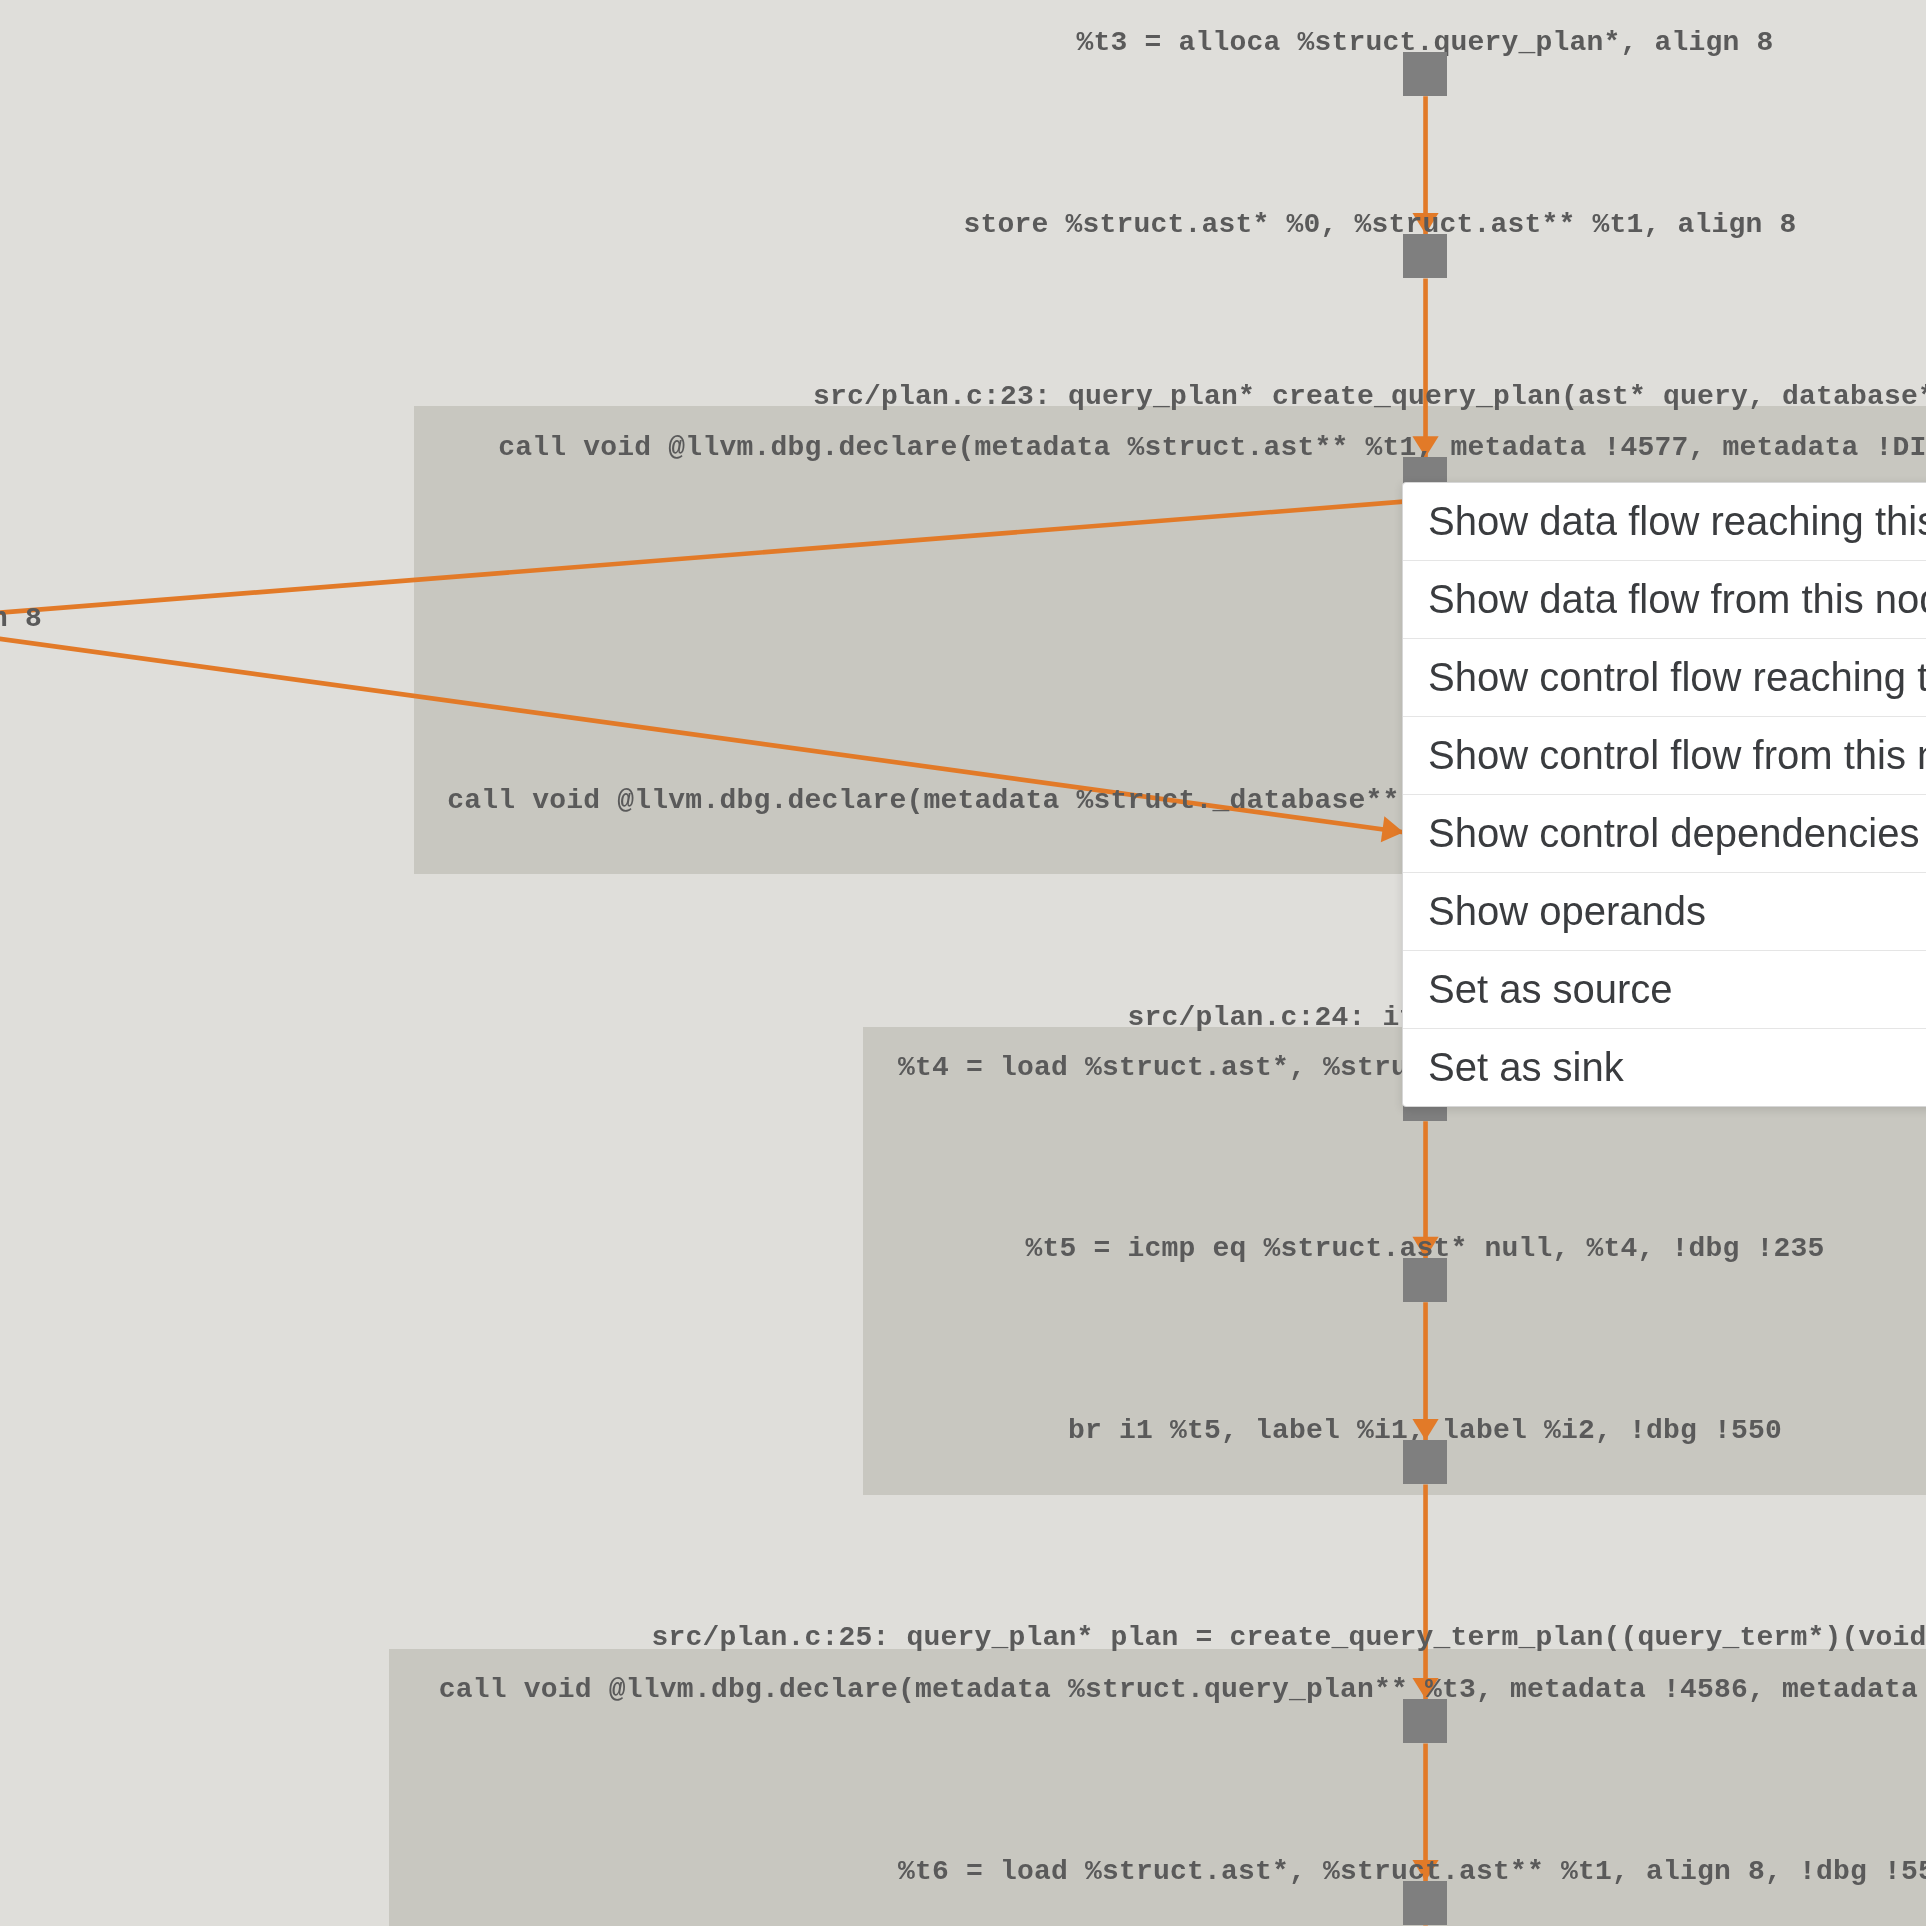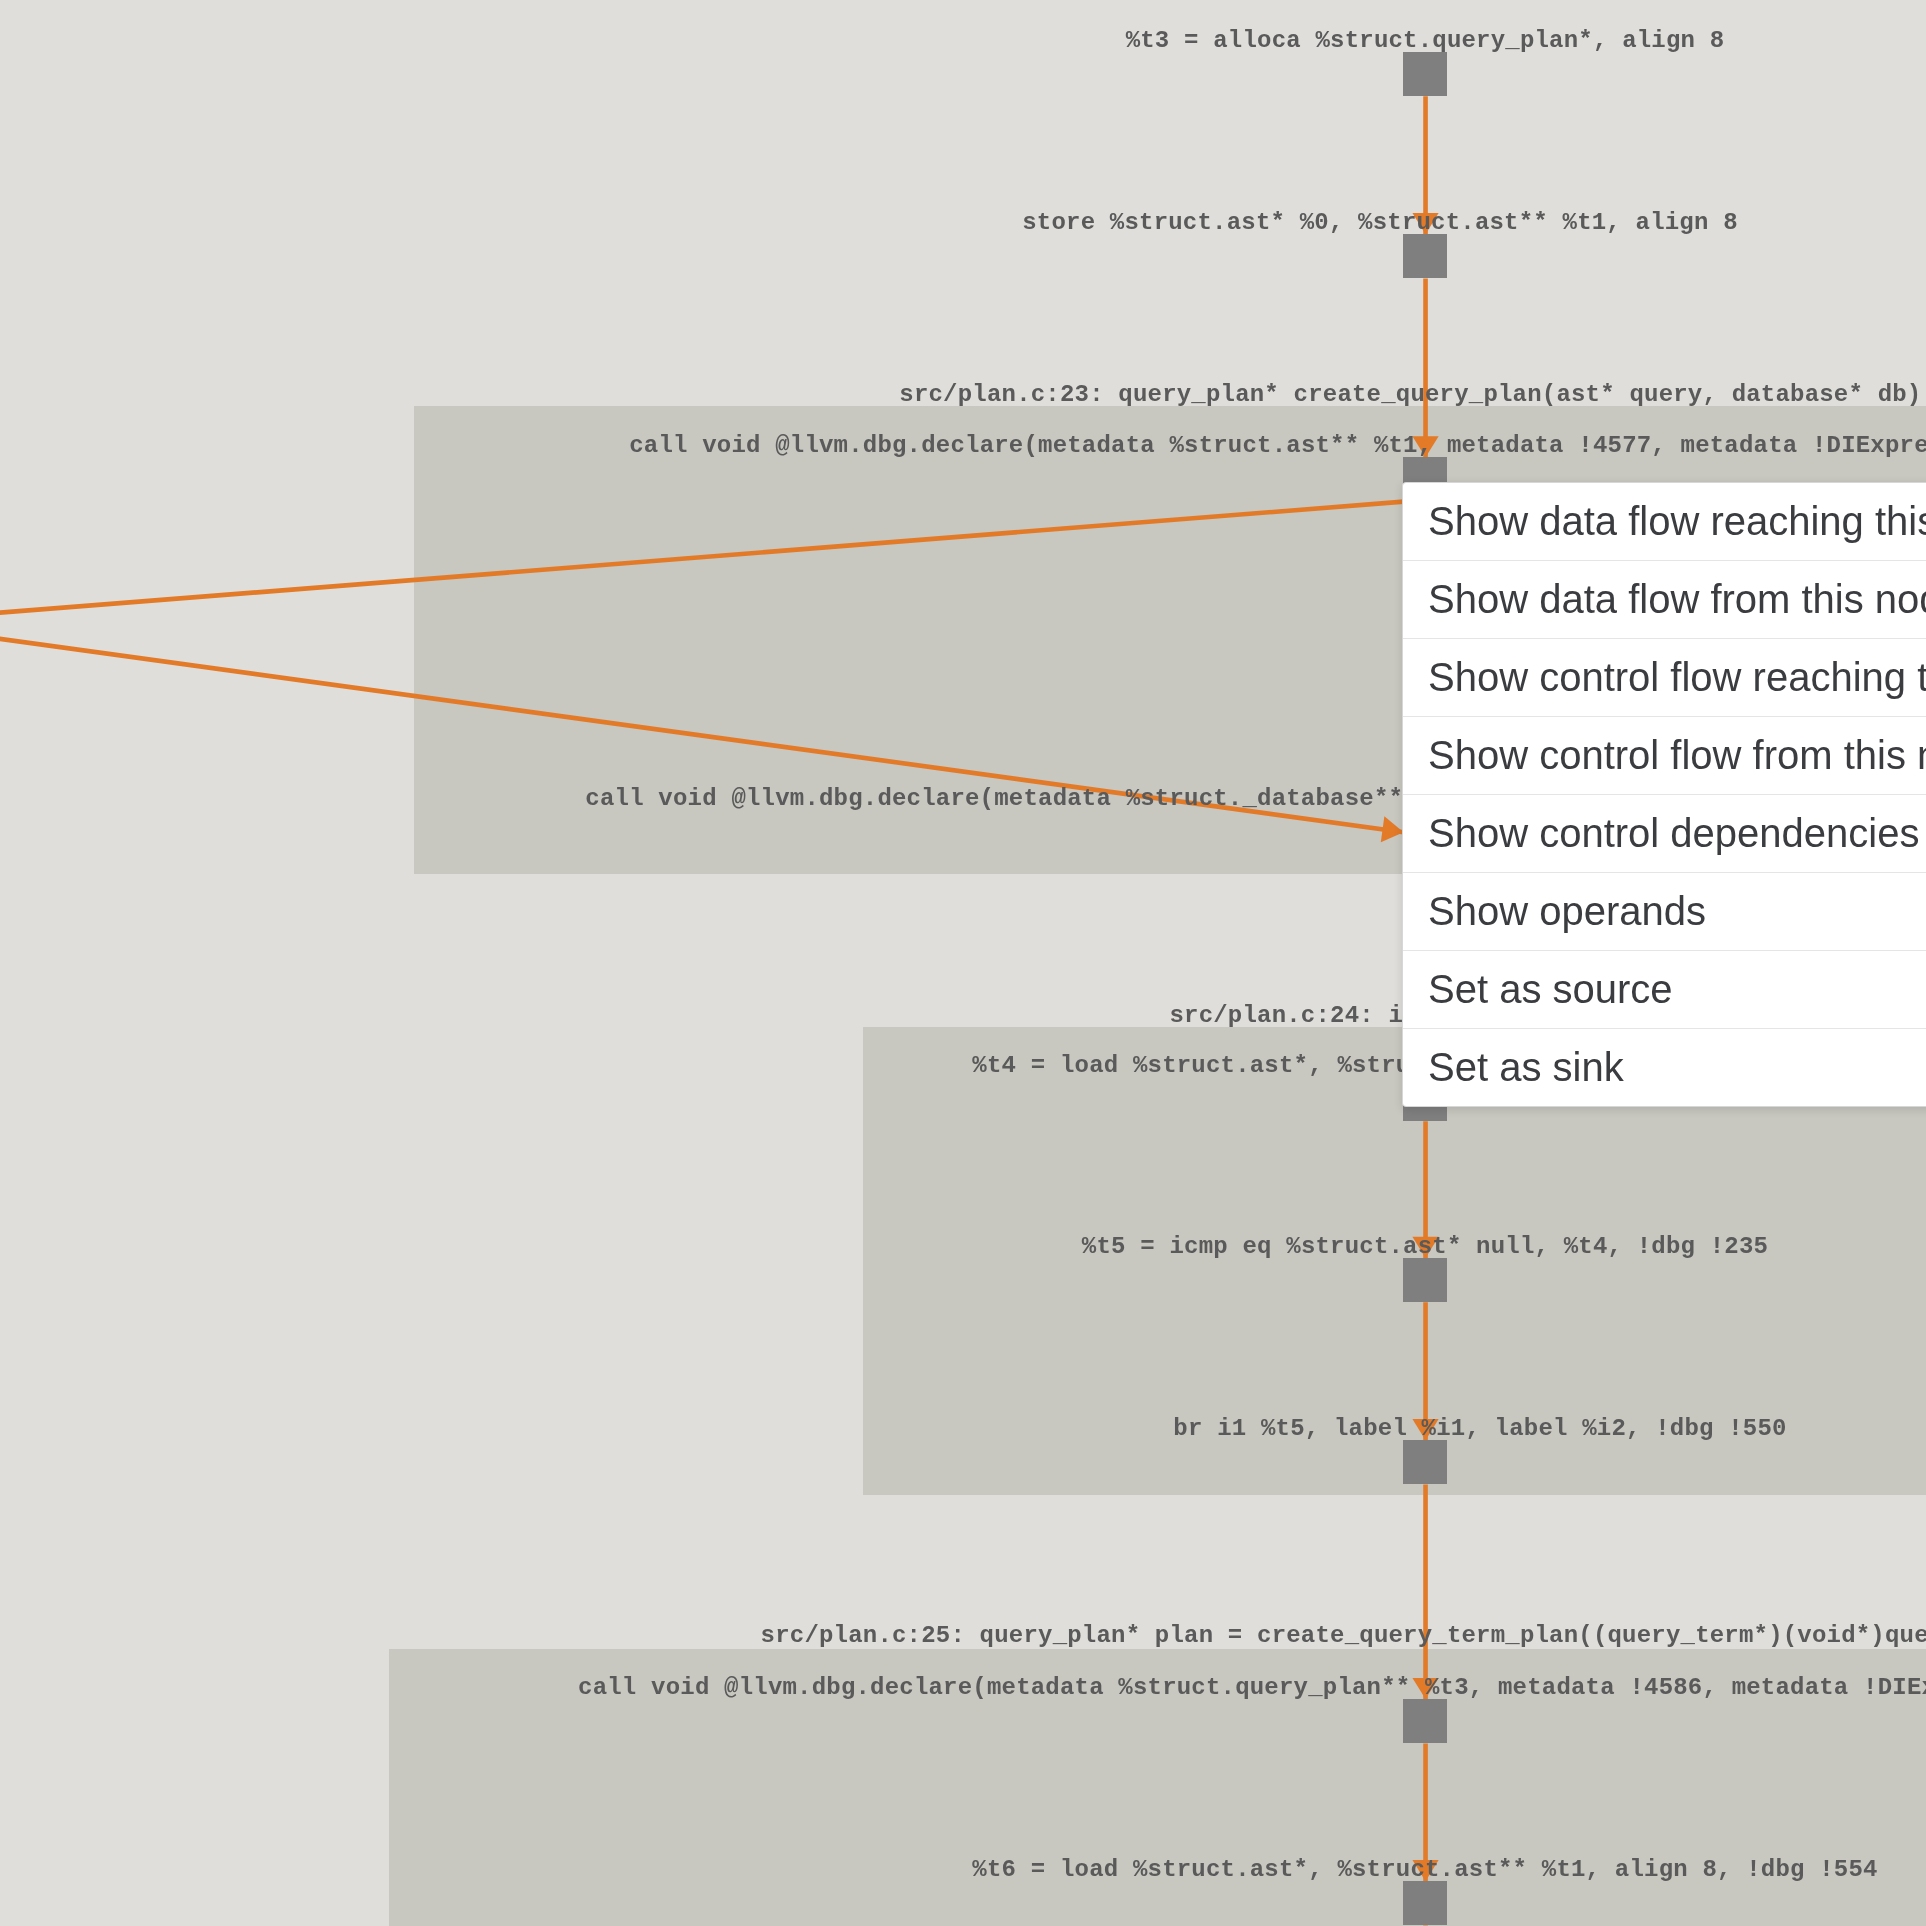--- a/index.html
+++ b/index.html
@@ -1,17 +1,17 @@
 <!DOCTYPE html>
 <html style="font-size:6.2px"><head>
 <meta charset="utf-8">
 <style>
   html,body{margin:0;padding:0;width:2591px;height:2376px;background:#dfdeda;font-family:sans-serif;overflow:hidden}
   .mono{font-family:"Andale Mono","Courier New",monospace;font-weight:bold;color:#5a5a5a}
-  .label{font-size:24px;letter-spacing:0.2px;white-space:pre}
+  .label{font-size:28px;letter-spacing:0.2px;white-space:pre}
   .block-label{position:absolute;left:50%;transform:translateX(-50%)}
   .box{position:absolute;background:#c8c7c0}
   .node{position:absolute;width:44px;height:44px;background:#7f7f7f;left:50%;transform:translateX(-50%)}
   svg.edges{position:absolute;top:0;left:0;width:2591px;height:2376px;pointer-events:none}
   .edge{stroke:#e27a28;stroke-width:12;fill:none}
   .arrow{fill:#e27a28}
   .menu{position:absolute;background:#fff;border:0.4px solid #d7d7d7;border-radius:3.9px;box-shadow:0 2.3px 9.2px rgba(0,0,0,0.12);overflow:hidden}
   .menu-item{padding:16px 25px;font-size:40px;color:#3a3c3f;border-bottom:0.4px solid #e5e5e5;white-space:nowrap}
   .menu-item:last-child{border-bottom:none}
 </style>
@@ -56,21 +56,21 @@
     <div class="mono label block-label" style="position: absolute; top: 432px; left: 1425px;">call void @llvm.dbg.declare(metadata %struct.ast** %t1, metadata !4577, metadata !DIExpression()), !dbg !4578</div>
     <div class="node" style="top: 457px; left: 1425px;"></div>
     <div class="mono label" style="position: absolute; top: 603px; left: -247px;">se** %t2, align 8</div>
     <div class="mono label block-label" style="position: absolute; top: 785px; left: 1425px;">call void @llvm.dbg.declare(metadata %struct._database** %t2, metadata !4579, metadata !DIExpression()), !dbg !4580</div>
     <div class="node" style="top: 810px; left: 1425px;"></div>
     <div class="mono label block-label" style="position: absolute; top: 1002px; left: 1425px;">src/plan.c:24: if (NULL != query) {</div>
     <div class="mono label block-label" style="position: absolute; top: 1052px; left: 1425px;">%t4 = load %struct.ast*, %struct.ast** %t1, align 8, !dbg !548</div>
     <div class="node" style="top: 1077px; left: 1425px;"></div>
     <div class="mono label block-label" style="position: absolute; top: 1233px; left: 1425px;">%t5 = icmp eq %struct.ast* null, %t4, !dbg !235</div>
     <div class="node" style="top: 1258px; left: 1425px;"></div>
-    <div class="mono label block-label" style="position: absolute; top: 1415px; left: 1480px;">br i1 %t5, label %i1, label %i2, !dbg !550</div>
+    <div class="mono label block-label" style="position: absolute; top: 1415px; left: 1425px;">br i1 %t5, label %i1, label %i2, !dbg !550</div>
     <div class="node" style="top: 1440px; left: 1425px;"></div>
     <div class="mono label block-label" style="position: absolute; top: 1622px; left: 1425px;">src/plan.c:25: query_plan* plan = create_query_term_plan((query_term*)(void*)query-&gt;l, db);</div>
     <div class="mono label block-label" style="position: absolute; top: 1674px; left: 1425px;">call void @llvm.dbg.declare(metadata %struct.query_plan** %t3, metadata !4586, metadata !DIExpression()), !dbg !4587</div>
     <div class="node" style="top: 1699px; left: 1425px;"></div>
     <div class="mono label block-label" style="position: absolute; top: 1856px; left: 1425px;">%t6 = load %struct.ast*, %struct.ast** %t1, align 8, !dbg !554</div>
     <div class="node" style="top: 1881px; left: 1425px;"></div>
   </div>
 
 <div class="menu" id="ctx-menu" style="top: 482px; left: 1402px; width: 774px;">
   <div class="menu-item">Show data flow reaching this node</div>

